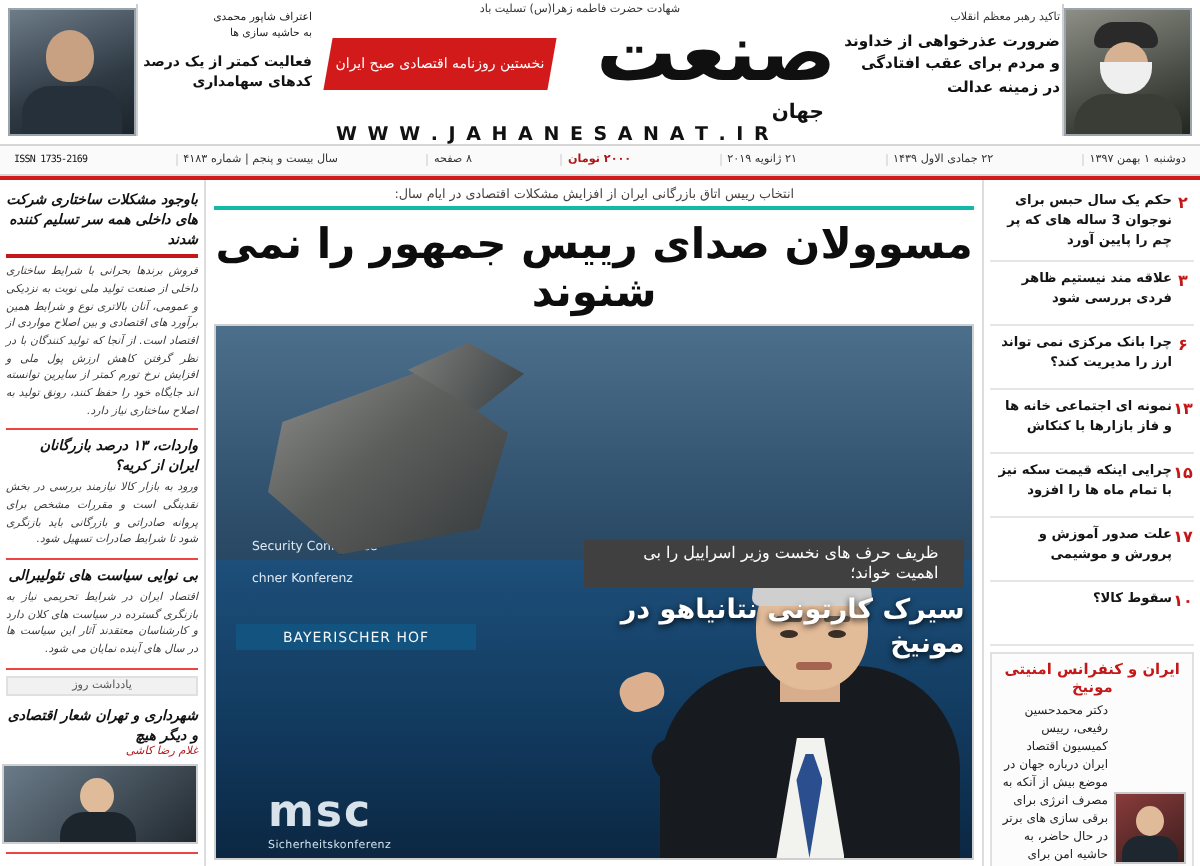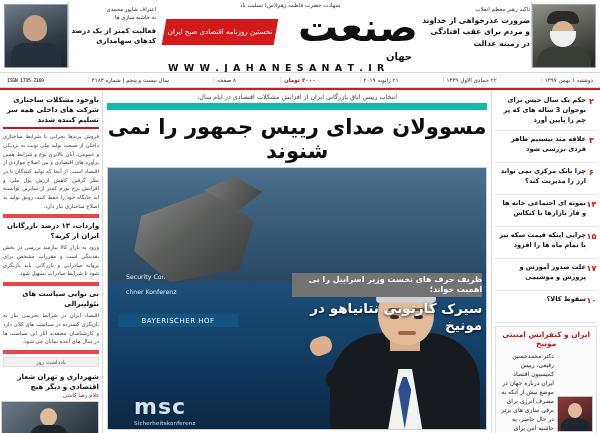--- a/index.html
+++ b/index.html
@@ -303,21 +303,21 @@
     padding: 3px 4px;
     box-sizing: border-box;
     background: #fff;
     display: flex;
     flex-direction: column;
   }
   .kicker {
     font-size: 6.4px;
     color: #444;
     text-align: center;
-    border-bottom: 7px solid #14b8a6;
+    border-bottom: 2px solid #14b8a6;
     padding-bottom: 2px;
   }
   .main-headline {
     font-size: 21px;
     font-weight: bold;
     color: #0d0d0d;
     text-align: center;
     line-height: 1.15;
     margin: 5px 0 4px 0;
     letter-spacing: -0.4px;
@@ -465,46 +465,46 @@
   }
   .ph-overlay {
     position: absolute;
     right: 4px; top: 40%;
     width: 190px;
     text-align: right;
     direction: rtl;
   }
   .ph-over-1 {
     display: inline-block;
-    background: #737373;
+    background: #404040;
     color: #fff;
     font-size: 8px;
-    font-weight: bold;
-    padding: 2px 0;
+    font-weight: normal;
+    padding: 2px 13px;
     line-height: 1.3;
   }
   .ph-over-2 {
     display: block;
     color: #ffffff;
     font-size: 13.5px;
     font-weight: bold;
     margin-top: 3px;
     text-shadow: 0 1px 3px rgba(0,0,0,.85);
     line-height: 1.25;
   }
 
   
   .col-left {
     width: 103px;
     border-right: 1px solid #dddddd;
     box-sizing: border-box;
     padding: 2px 3px;
     background: #fff;
   }
-  .lc-block { border-bottom: 4px solid #ef4444; padding: 3px 0 4px 0; }
+  .lc-block { border-bottom: 1px solid #ef4444; padding: 3px 0 4px 0; font-style: italic; }
   .lc-kicker {
     font-size: 5.6px; color: #b41a1a; text-align: right; margin-bottom: 1px;
   }
   .lc-title {
     font-size: 7px; font-weight: bold; color: #111; text-align: right; line-height: 1.45;
   }
   .lc-body {
     font-size: 5.4px; color: #3c3c3c; text-align: justify; line-height: 1.6; margin-top: 2px;
   }
   .lc-redline {

